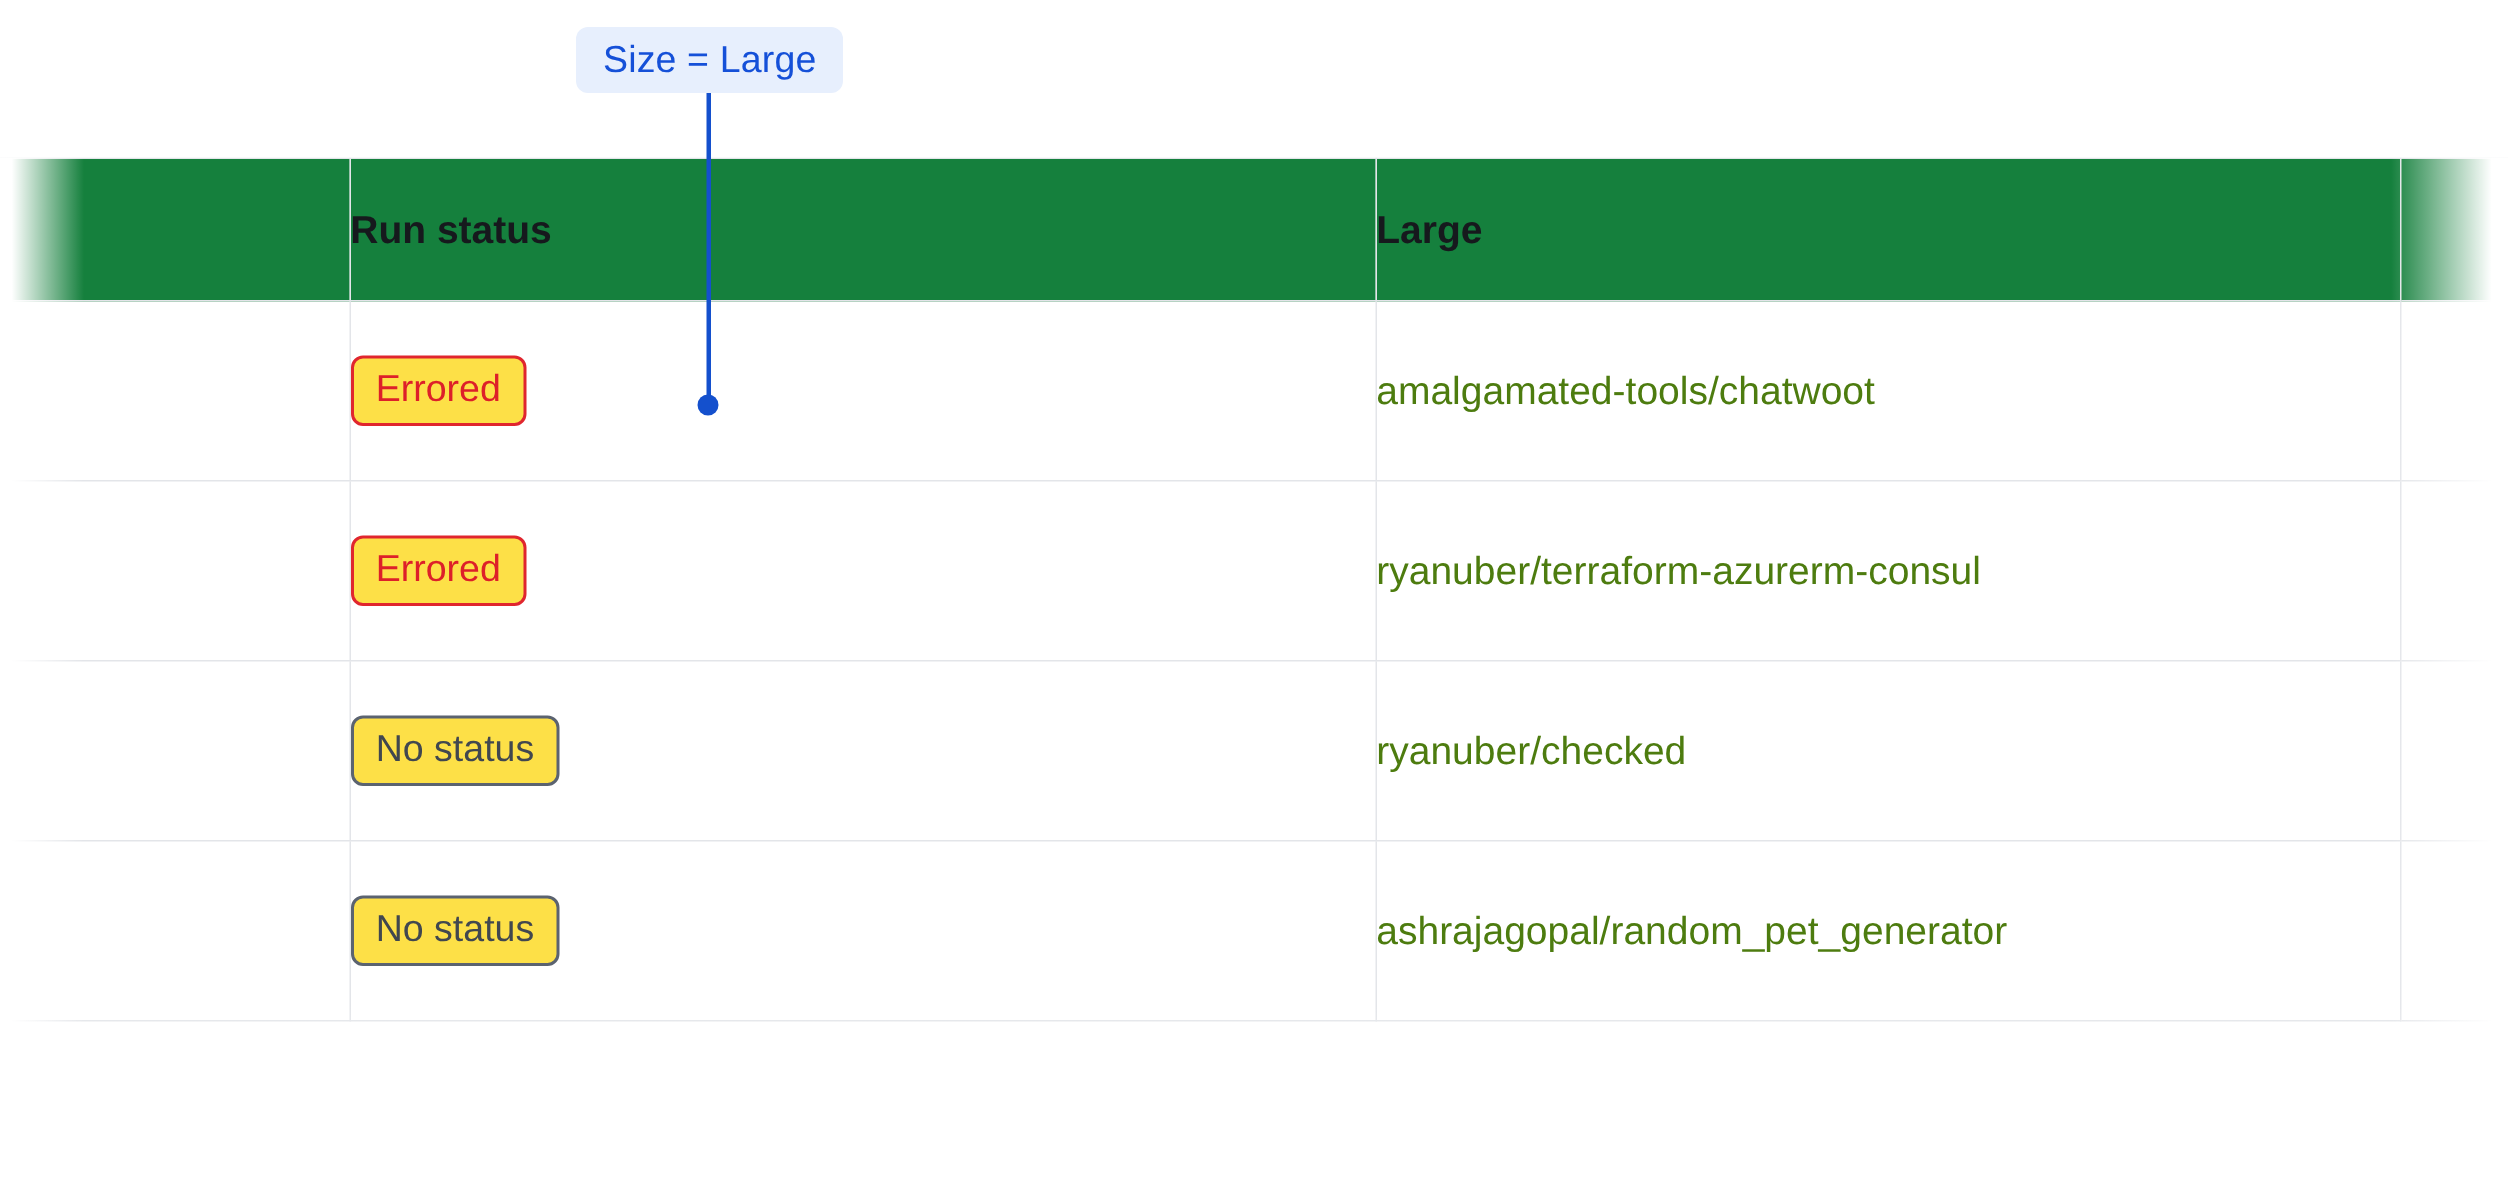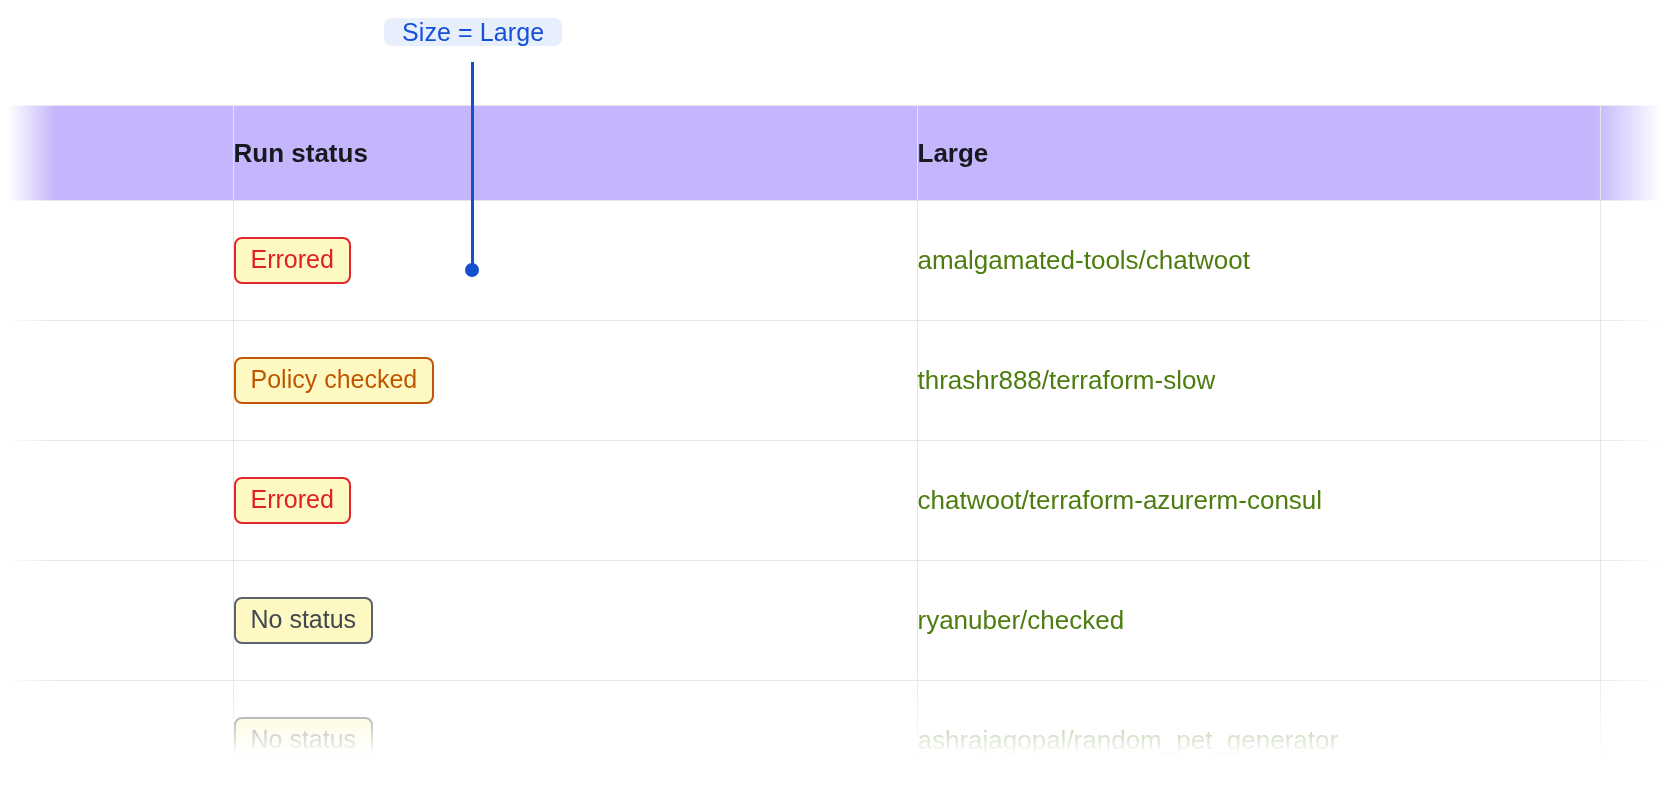--- a/index.html
+++ b/index.html
@@ -16,21 +16,21 @@
     width: 1672px;
     height: 788px;
     background: #fff;
   }
 
   
   .callout-pill {
     position: absolute;
     left: 384px;
     top: 18px;
-    height: 28px;
+    height: 44px;
     padding: 0 18px;
     display: flex;
     align-items: center;
     border-radius: 8px;
     background: #e7effd;
     color: #1550d8;
     font-size: 25px;
     letter-spacing: 0.1px;
     white-space: nowrap;
   }
@@ -80,21 +80,21 @@
     border-right: 1px solid #e3e5e9;
     border-bottom: 1px solid #e3e5e9;
     text-align: left;
     vertical-align: middle;
     padding: 0;
   }
   table.grid th.spacer-cell,
   table.grid td.spacer-cell { border-right: none; }
 
   thead th {
-    background: #c4b5fd;
+    background: #15803d;
     height: 95px;
     border-top: 1px solid #e3e5e9;
     font-size: 26px;
     font-weight: bold;
     color: #16191d;
     padding-left: 30px;
   }
   thead th.spacer-cell, thead th.empty-cell, thead th.tail-cell {
     padding-left: 0;
   }
@@ -111,21 +111,21 @@
 
   .status-cell { padding-left: 30px; }
 
   .badge {
     display: inline-block;
     border: 2px solid;
     border-radius: 8px;
     padding: 7px 15px 9px 15px;
     font-size: 25px;
     line-height: 1.05;
-    background: #fef9c3;
+    background: #fde047;
     white-space: nowrap;
   }
   .badge.errored        { color: #dd2029; border-color: #e0262e; }
   .badge.policy-checked { color: #bf5700; border-color: #c25708; }
   .badge.no-status      { color: #41474f; border-color: #5b6370; }
 
   
   .fade-left, .fade-right, .fade-bottom {
     position: absolute;
     pointer-events: none;
@@ -171,37 +171,28 @@
         <tr>
           <td class="spacer-cell"></td>
           <td></td>
           <td class="status-cell">
             <span class="badge errored">Errored</span>
           </td>
           <td class="repo-cell">amalgamated-tools/chatwoot</td>
           <td></td>
         </tr>
 
-        <tr>
-          <td class="spacer-cell"></td>
-          <td></td>
-          <td class="status-cell">
-            <span class="badge policy-checked">Policy checked</span>
-          </td>
-          <td class="repo-cell">thrashr888/terraform-slow</td>
-          <td></td>
-        </tr>
 
         <tr>
           <td class="spacer-cell"></td>
           <td></td>
           <td class="status-cell">
             <span class="badge errored">Errored</span>
           </td>
-          <td class="repo-cell">chatwoot/terraform-azurerm-consul</td>
+          <td class="repo-cell">ryanuber/terraform-azurerm-consul</td>
           <td></td>
         </tr>
 
         <tr>
           <td class="spacer-cell"></td>
           <td></td>
           <td class="status-cell">
             <span class="badge no-status">No status</span>
           </td>
           <td class="repo-cell">ryanuber/checked</td>

